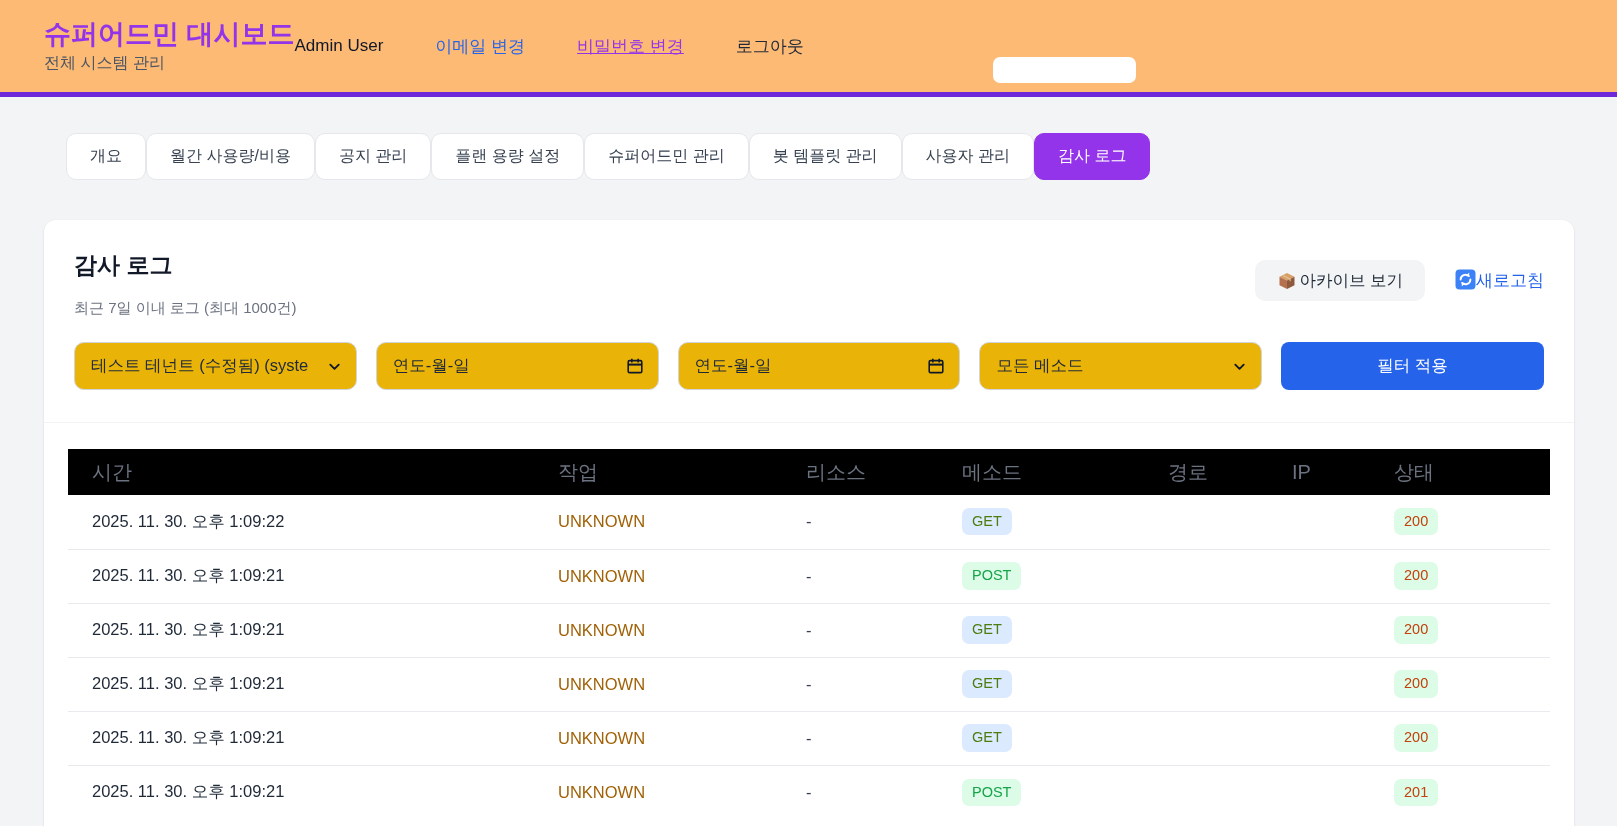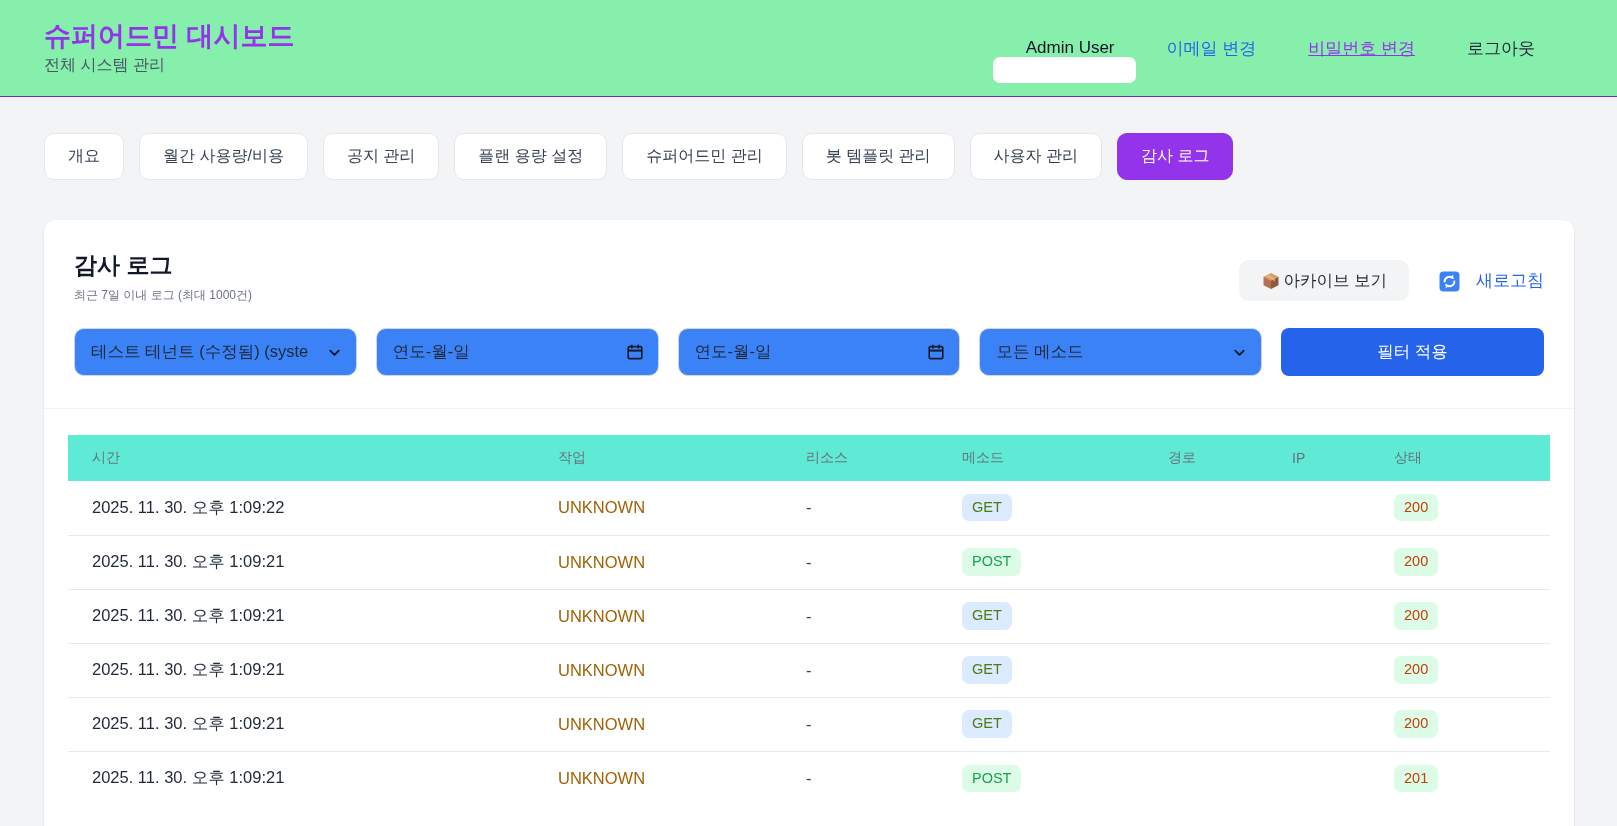--- a/index.html
+++ b/index.html
@@ -7,84 +7,84 @@
   body {
     width:1617px; height:826px; overflow:hidden;
     background:#f3f4f6;
     font-family:"Liberation Sans", sans-serif;
     color:#1f2937;
   }
 
   
   .app-header {
     position:relative;
-    height:97px; background:#86efac;
-    border-bottom:1px solid #6d28d9;
-    display:flex; align-items:center; justify-content:space-between;
+    height:97px; background:#fdba74;
+    border-bottom:5px solid #6d28d9;
+    display:flex; align-items:center; justify-content:flex-start;
     padding:0 82px 0 44px;
   }
   .app-title { margin:0; font-size:27px; font-weight:700; color:#9333ea; line-height:1.2; }
   .app-subtitle { margin-top:3px; font-size:16px; color:#4b5563; }
   .header-nav { display:flex; align-items:center; gap:52px; font-size:17px; }
   .user-name { color:#111827; }
   .header-link { text-decoration:none; cursor:pointer; }
   .link-email { color:#2563eb; }
   .link-password { color:#9333ea;text-decoration:underline; }
   .link-logout { color:#1f2937; }
   .header-ghost {
     position:absolute; left:993px; top:57px; width:143px; height:26px;
     background:#ffffff; border-radius:7px;
   }
 
   
-  .tab-bar { display:flex; gap:15px; margin:36px 44px 0; }
+  .tab-bar { display:flex; margin:36px 66px 0; }
   .tab {
     padding:12px 23px; background:#ffffff;
     border:1px solid #e5e7eb; border-radius:10px;
     font-size:16px; color:#374151; cursor:pointer; white-space:nowrap;
     font-family:inherit;
   }
   .tab.active { background:#9333ea; border-color:#9333ea; color:#ffffff; }
 
   
   .card {
     margin:40px 43px 0 44px; background:#ffffff; border-radius:12px;
     box-shadow:0 1px 2px rgba(16,24,40,.05), 0 1px 3px rgba(16,24,40,.08);
     min-height:640px;
   }
   .card-head { display:flex; justify-content:space-between; align-items:flex-start; padding:30px 30px 0; }
   .panel-title { margin:0; font-size:23px; font-weight:700; color:#111827; }
-  .panel-subtitle { margin-top:6px; font-size:12px; color:#6b7280; }
+  .panel-subtitle { margin-top:18px; font-size:15px; color:#6b7280; }
   .head-actions { display:flex; align-items:center; gap:30px; margin-top:10px; }
   .archive-btn {
     display:flex; align-items:center; gap:2px;
     background:#f3f4f6; border:none; border-radius:10px;
     height:41px; padding:0 22px; font-size:16.5px; color:#1f2937; cursor:pointer;
     font-family:inherit;
   }
-  .refresh-link { display:flex; align-items:flex-end; gap:16px; color:#2563eb; font-size:17px; text-decoration:none; cursor:pointer; }
+  .refresh-link { display:flex; align-items:flex-start; gap:0; color:#2563eb; font-size:17px; text-decoration:none; cursor:pointer; }
 
   
   .filters { display:flex; gap:19px; padding:24px 30px 32px; }
   .field {
-    flex:1; height:48px; border:1px solid #d1d5db; border-radius:10px; background:#3b82f6;
+    flex:1; height:48px; border:1px solid #d1d5db; border-radius:10px; background:#eab308;
     display:flex; align-items:center; justify-content:space-between;
     padding:0 14px 0 16px; font-size:16.5px; color:#1f2937; cursor:pointer;
   }
   .field .field-text { white-space:nowrap; overflow:hidden; }
   .apply-btn {
     flex:1; height:48px; background:#2563eb; border:none; border-radius:8px;
     color:#ffffff; font-size:16.5px; cursor:pointer; font-family:inherit;text-align:center;
   }
 
   
   .table-wrap { border-top:1px solid #f1f3f5; padding:26px 24px 0; }
   table { width:100%; border-collapse:collapse; table-layout:fixed; }
   thead th {
-    background:#5eead4; color:#6b7280; font-weight:400; font-size:14px;
+    background:#000000; color:#6b7280; font-weight:400; font-size:20px;
     text-align:left; height:46px; padding:0 0 0 24px;
   }
   tbody td { height:54px; padding:0 0 0 24px; font-size:16.5px; color:#1f2937; }
   tbody tr + tr td { border-top:1px solid #e8eaee; }
   .cell-action { color:#a16207; }
   .cell-dash { color:#374151; }
   .badge { display:inline-block; padding:5px 10px; border-radius:7px; font-size:14.5px; line-height:1.2; }
   .m-get  { background:#dbeafe; color:#4d7c0f; }
   .m-post { background:#dcfce7; color:#16a34a; }
   .status-ok { background:#dcfce7; color:#c2410c; }

